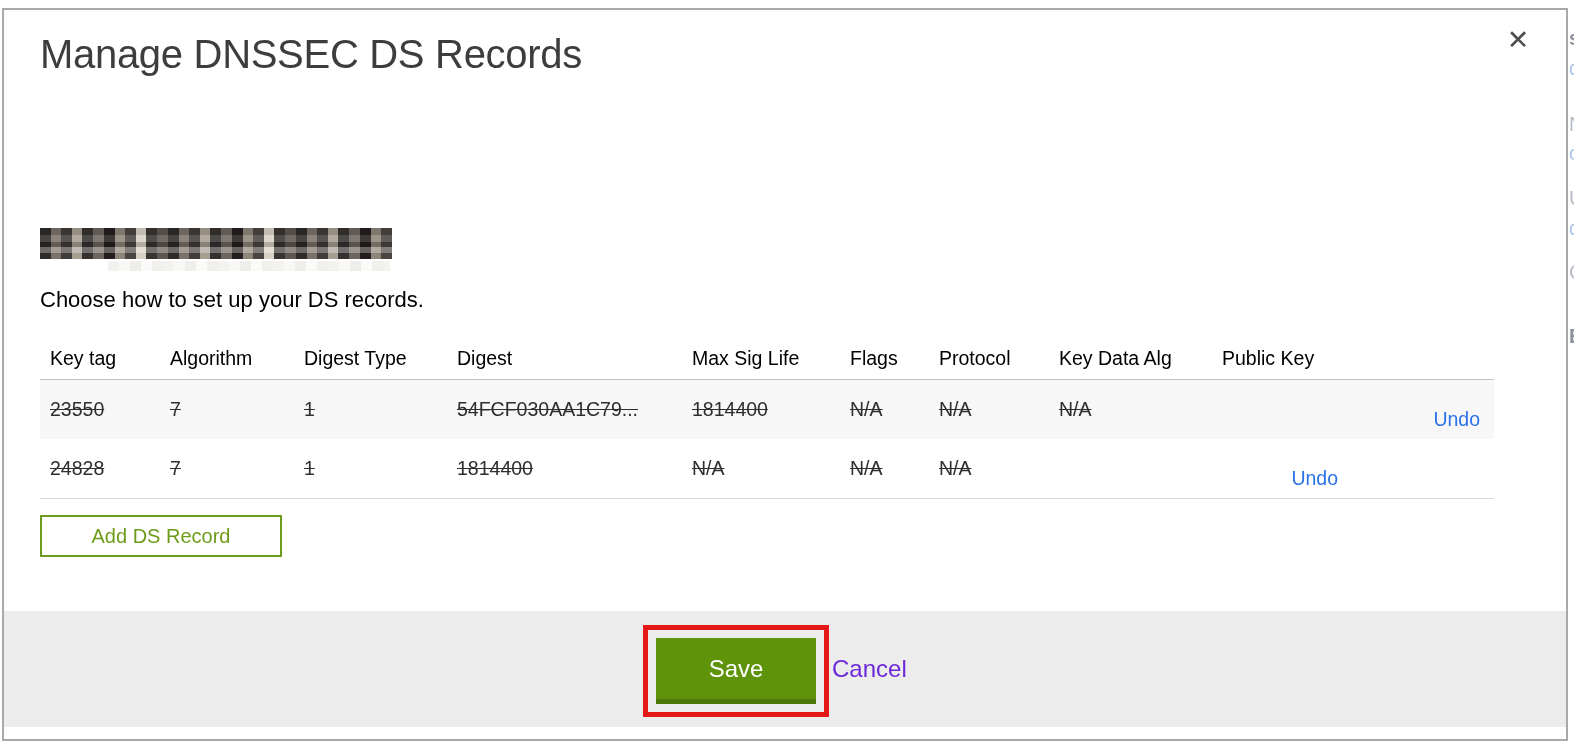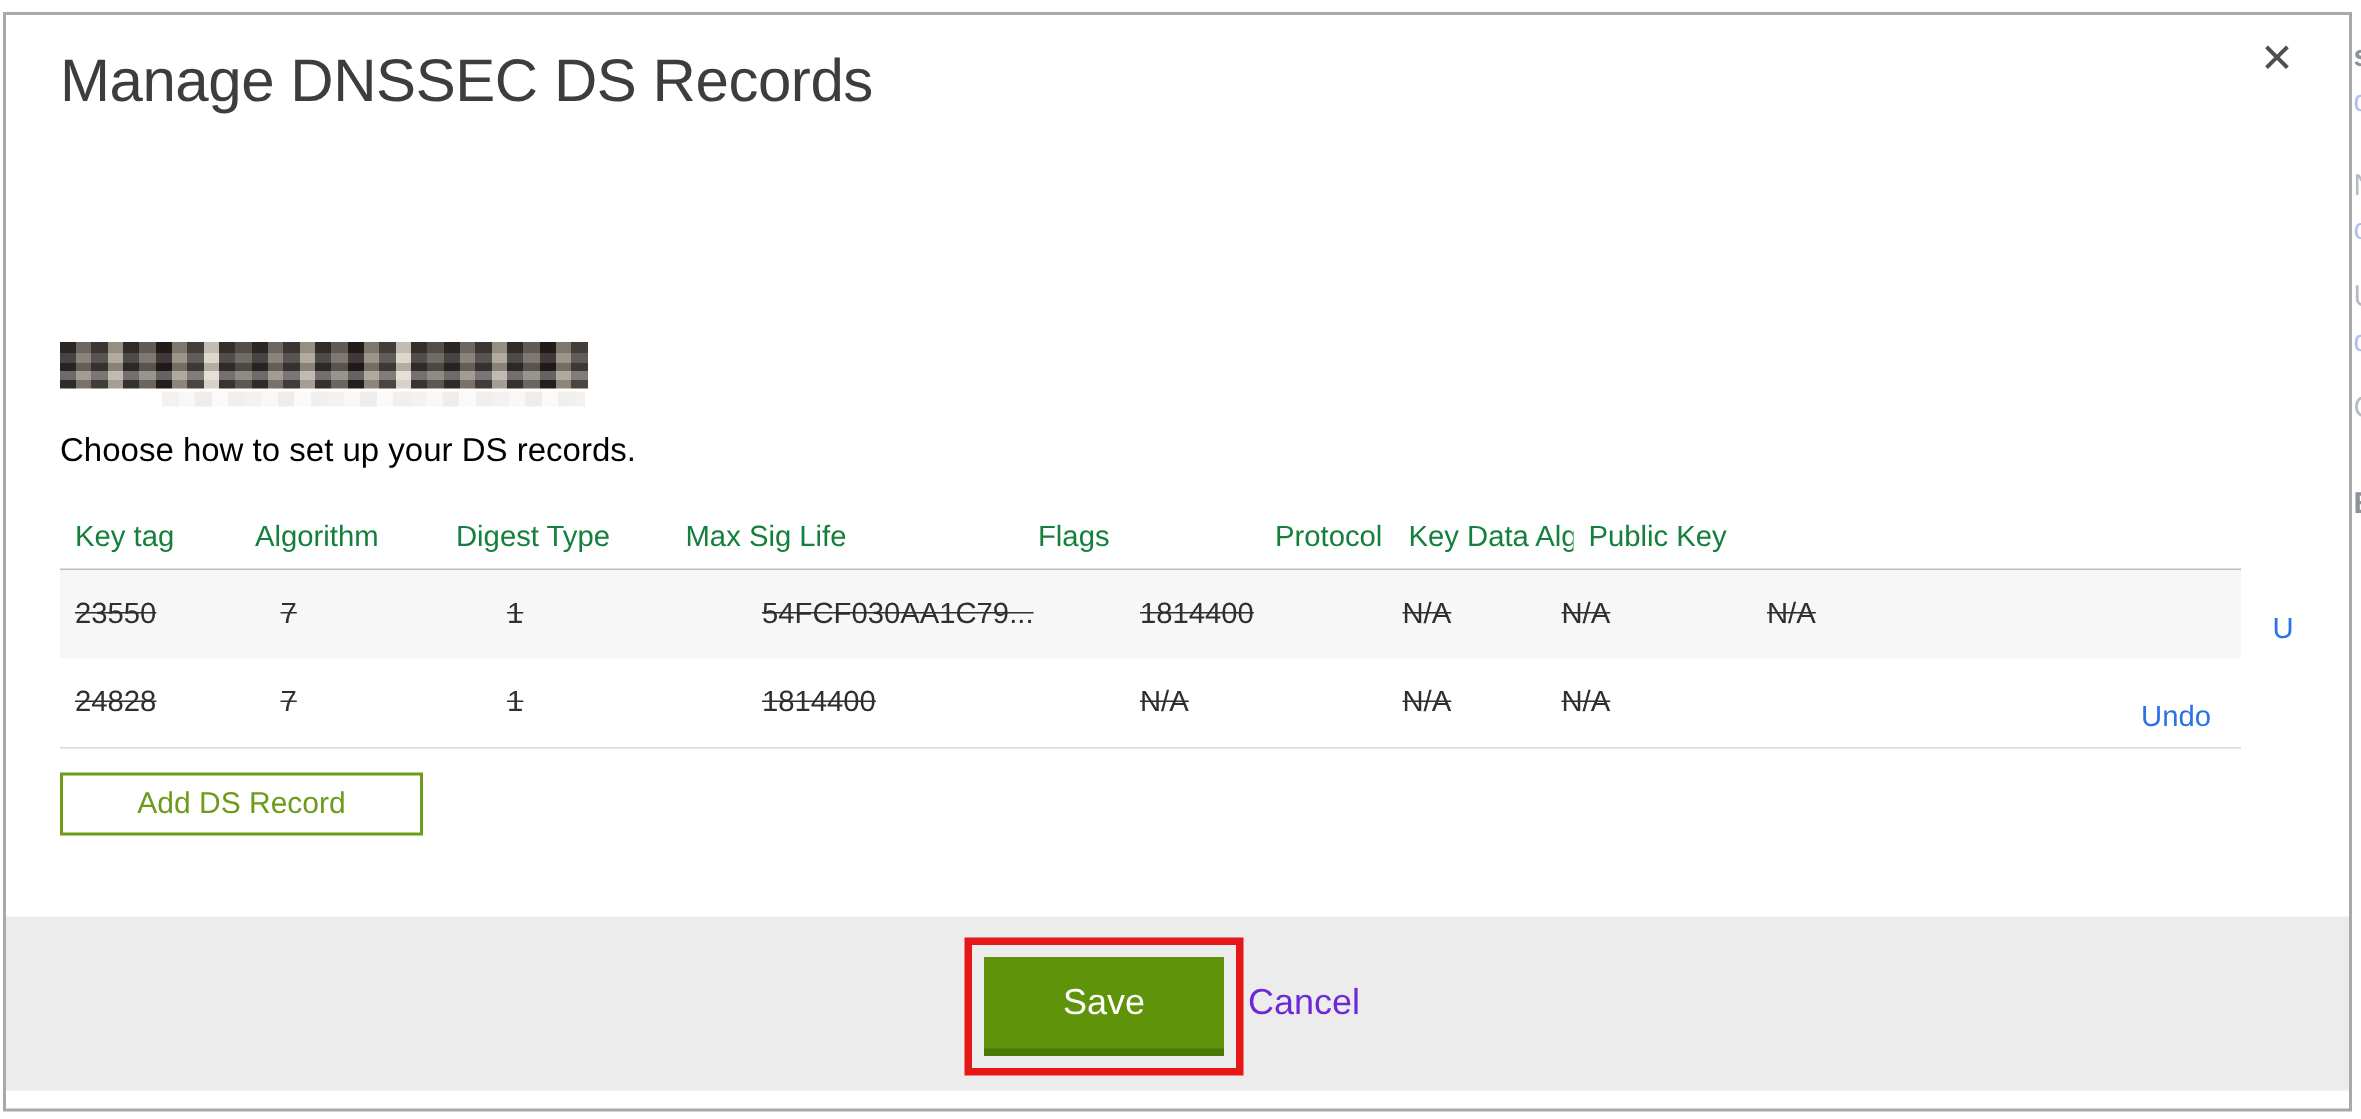--- a/index.html
+++ b/index.html
@@ -82,23 +82,23 @@
   .ds-table {
     position: absolute; left: 36px; top: 328px; width: 1454px;
   }
   .trow {
     display: grid;
     grid-template-columns: 120px 134px 153px 235px 158px 89px 120px 163px 140px 1fr;
     align-items: center;
   }
   .thead { height: 41px; }
   .thead .cell {
-    font-size: 19.5px; font-weight: 400; color: #15803d;
-  }
-  .tbody-row { height: 60px; gap: 17px; }
+    font-size: 19.5px; font-weight: 400; color: #000000;
+  }
+  .tbody-row { height: 60px; }
   .row-0 { background: #f7f7f8; border-top: 1px solid #bfbfbf; }
   .row-1 { background: #ffffff; border-bottom: 1px solid #d9d9d9; }
   .cell { padding-left: 10px; white-space: nowrap; overflow: hidden; }
   .tbody-row .cell {
     font-size: 19.5px; color: #2f2f2f;
   }
   .deleted .cell.val { text-decoration: line-through; }
   .cell.action {
     text-align: right; padding-right: 14px; text-decoration: none; margin-top: 20px;
   }
@@ -166,20 +166,21 @@
   <div class="redacted-shadow"></div>
 
   <div class="subtitle">Choose how to set up your DS records.</div>
 
   <div class="ds-table">
 
     <div class="trow thead">
       <div class="cell">Key tag</div>
       <div class="cell">Algorithm</div>
       <div class="cell">Digest Type</div>
+      <div class="cell">Digest</div>
       <div class="cell">Max Sig Life</div>
       <div class="cell">Flags</div>
       <div class="cell">Protocol</div>
       <div class="cell">Key Data Alg</div>
       <div class="cell">Public Key</div>
       <div class="cell"></div>
     </div>
 
     <div class="trow tbody-row row-0 deleted">
       <div class="cell val">23550</div>

